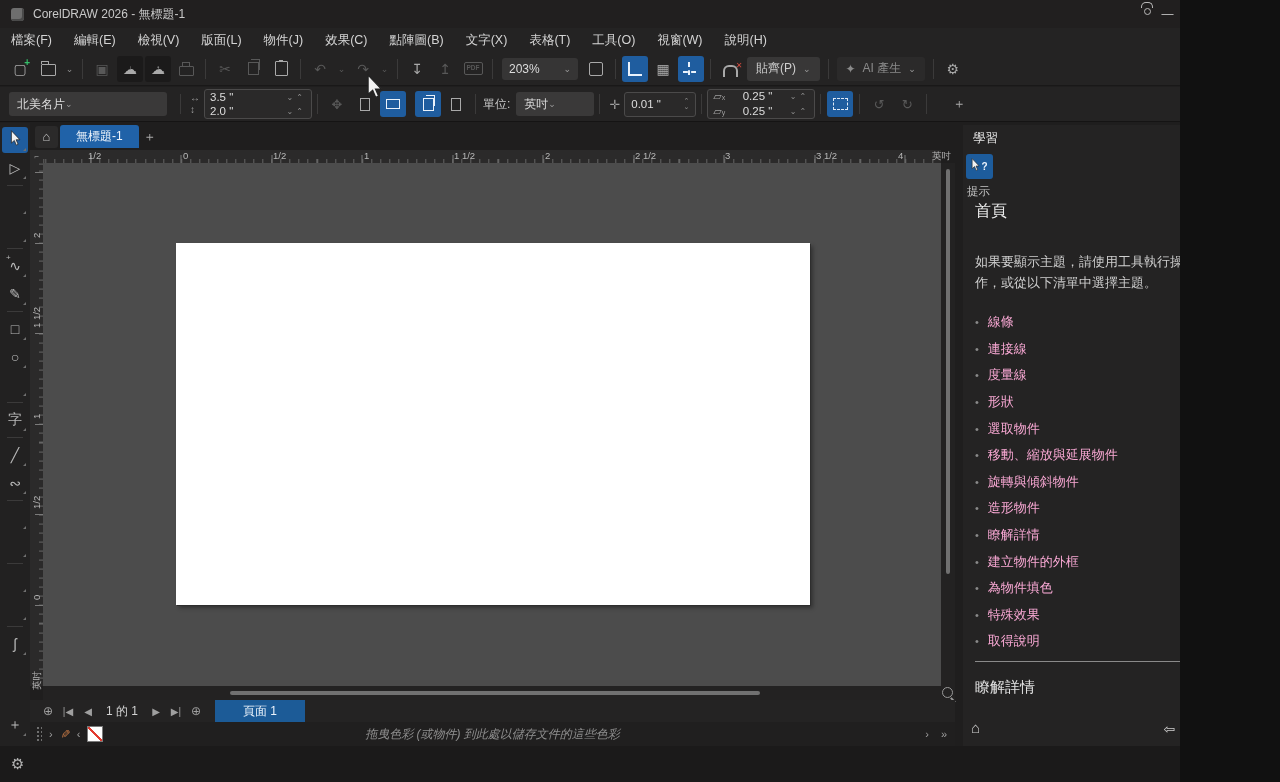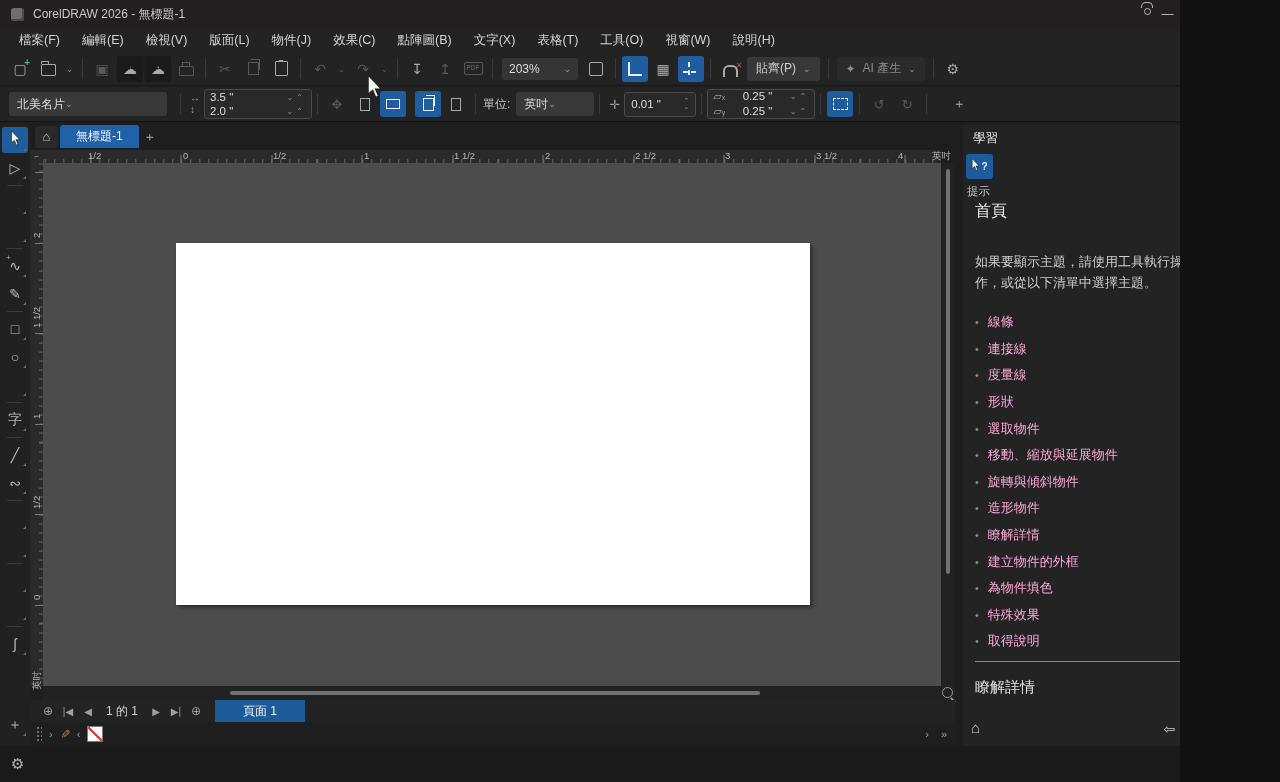--- a/index.html
+++ b/index.html
@@ -11,21 +11,21 @@
   .titlebar{position:absolute;left:0;top:0;width:1280px;height:28px;background:#211f1f;display:flex;align-items:center}
   .app-logo{width:13px;height:13px;margin:0 9px 0 11px;border-radius:3px;background:#6e6e6e;box-shadow:inset -2px -2px 0 #4a4a4a}
   .title-text{font-size:12px;color:#c9c9c9}
   .ic-user{width:13px;height:13px;position:relative}
   .ic-user::before{content:"";position:absolute;left:4px;top:0;width:5px;height:5px;border:1.2px solid #b9b9b9;border-radius:50%}
   .ic-user::after{content:"";position:absolute;left:1px;bottom:0;width:10px;height:5px;border:1.2px solid #b9b9b9;border-bottom:none;border-radius:5px 5px 0 0}
   .win-controls{position:absolute;right:0;top:0;height:28px;display:flex}
   .win-btn{width:45px;height:28px;display:flex;align-items:center;justify-content:center;color:#c2c2c2;font-size:12px}
   .ic-max{width:9px;height:9px;border:1.2px solid #c2c2c2}
   
-  .menubar{position:absolute;left:0;top:28px;width:1280px;height:24px;background:#242323;display:flex;align-items:center;padding-left:8px;box-sizing:border-box}
+  .menubar{position:absolute;left:0;top:28px;width:1280px;height:24px;background:#242323;display:flex;align-items:center;box-sizing:border-box}
   .menu-item{padding:0 11px;height:24px;line-height:24px;font-size:12.5px;color:#d4d4d4}
   
   .toolbar{position:absolute;left:0;top:52px;width:1280px;height:34px;background:#242323;border-bottom:1px solid #191818;display:flex;align-items:center;padding-left:6px;box-sizing:border-box}
   .tb-btn{min-width:26px;height:26px;margin:0 1px;border-radius:3px;display:flex;align-items:center;justify-content:center;color:#a9a9a9;font-size:14px;position:relative}
   .tb-btn.small{min-width:13px;font-size:9px;color:#8f8f8f}
   .tb-btn.disabled{color:#585858}
   .tb-btn.pressed{background:#1b1a1a}
   .tb-btn.active{background:#1f5d9f;color:#e9f2fc}
   .tb-btn .ov{position:absolute;font-size:8px;left:0;right:0;top:8px;text-align:center;color:inherit}
   .tb-btn .plus{position:absolute;right:3px;top:1px;color:#35c06a;font-size:10px;font-weight:bold}
@@ -497,20 +497,21 @@
     <span class="pn-btn" style="font-size:12px">⊕</span>
     <div class="page-tab">頁面 1</div>
   </div>
 
   <div class="docpal">
     <span class="drag-dots"></span>
     <span class="dp-ic">›</span>
     <span class="dropper-ic">✎</span>
     <span class="dp-ic">‹</span>
     <span class="none-swatch"></span>
+    <span class="dp-hint">拖曳色彩 (或物件) 到此處以儲存文件的這些色彩</span>
     <span class="dp-right">
         <span>›</span>
         <span>»</span>
       </span>
   </div>
 
   <div class="statusbar">
     <span class="sb-gear">⚙</span>
     <span class="abs" style="left:853px;top:760px"><span class="ic-bucket"></span></span>
 

